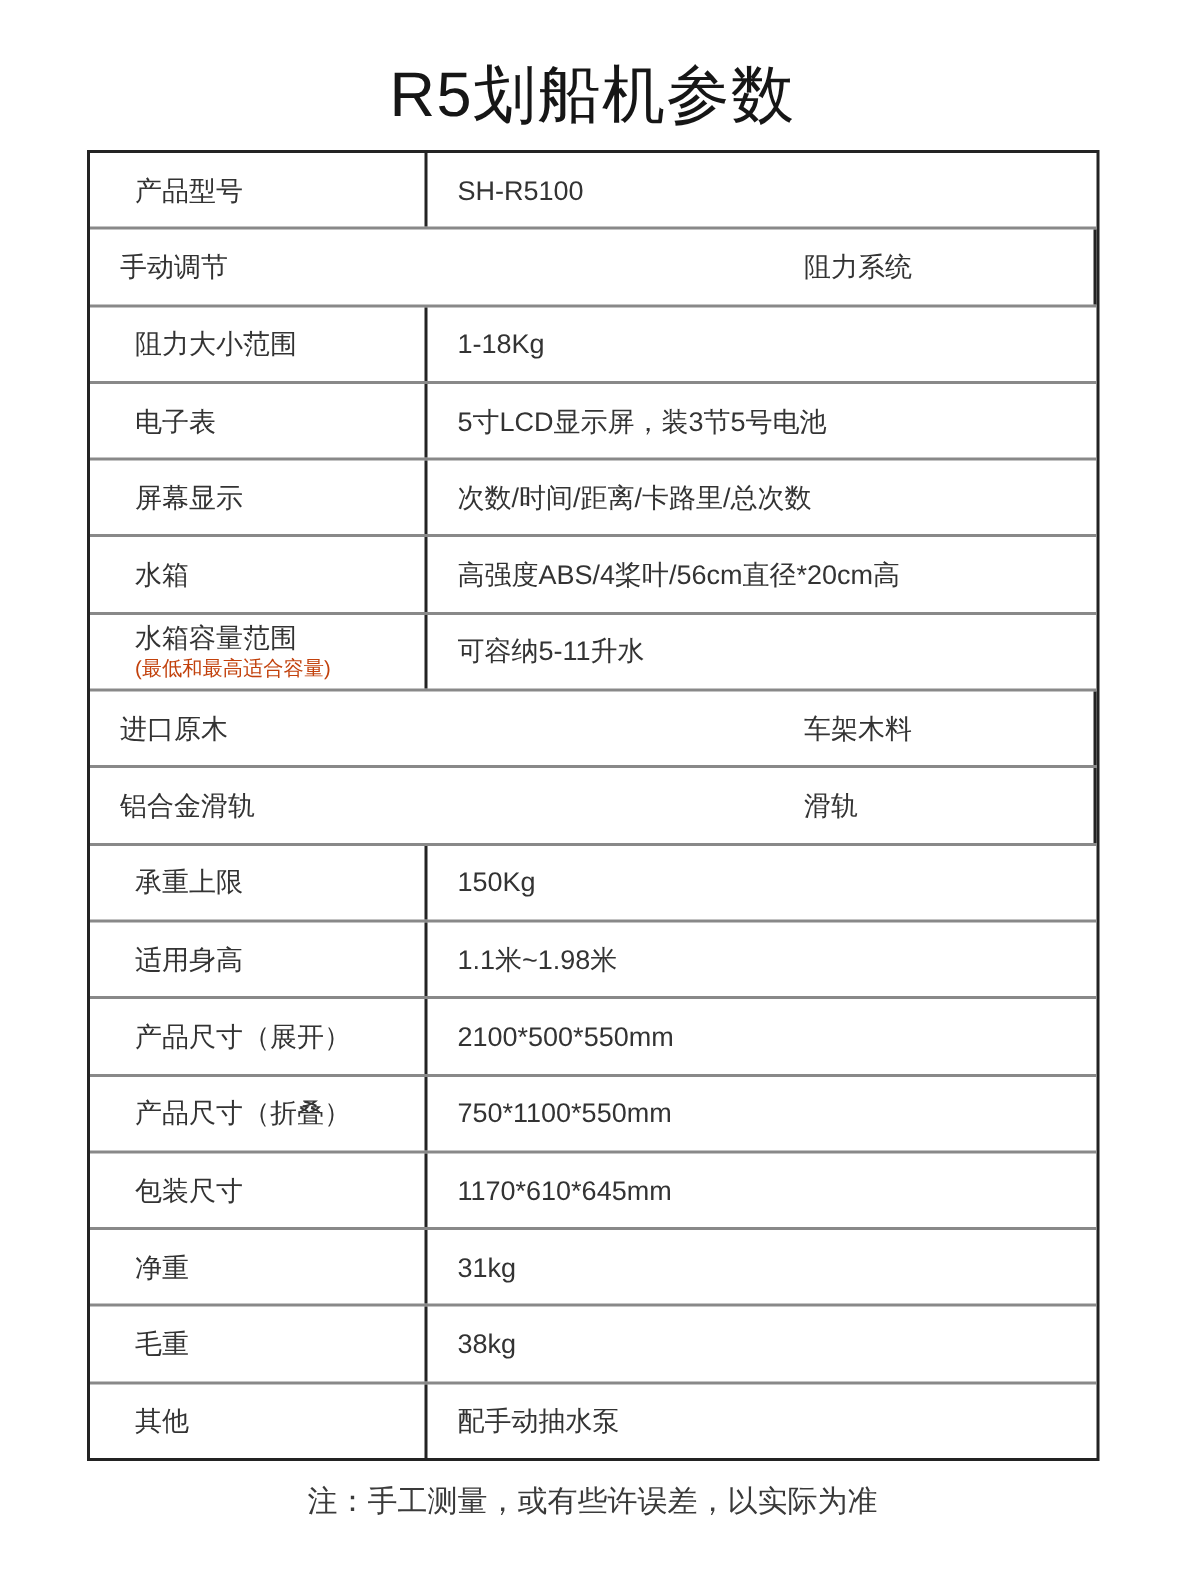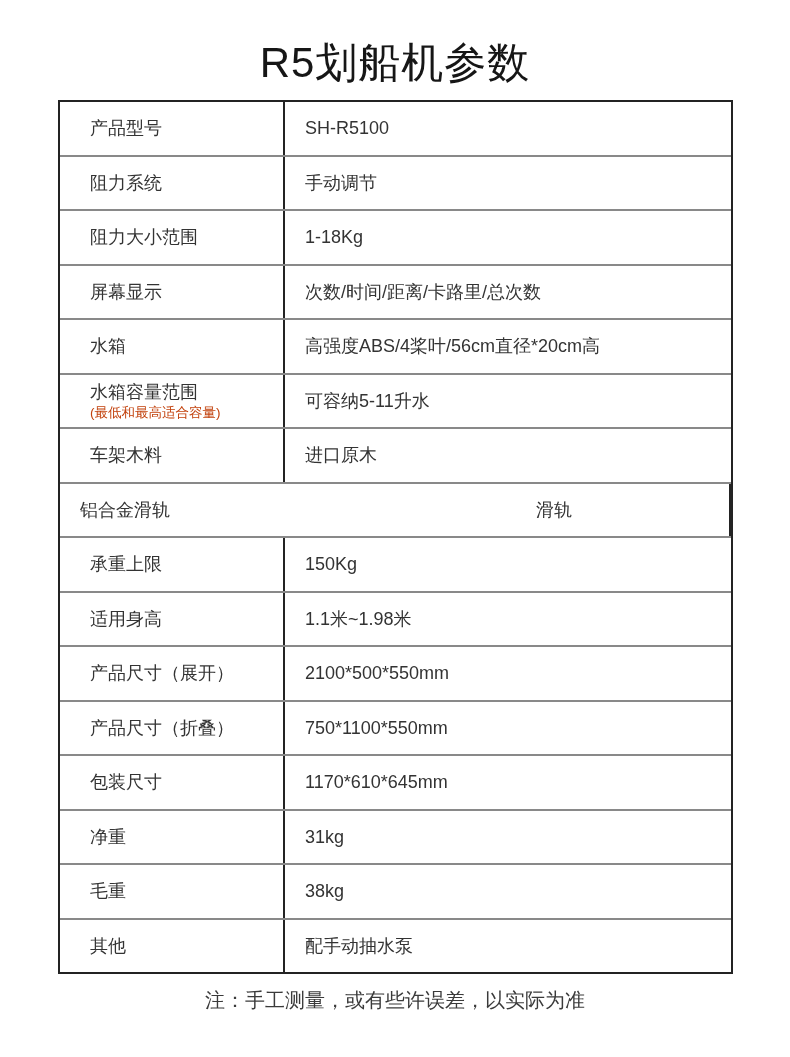--- a/index.html
+++ b/index.html
@@ -96,33 +96,41 @@
 <div class="spec-table" id="spec-table">
     <div class="spec-row">
       <div class="cell cell-label">
         <span class="label-text">产品型号</span>
       </div>
       <div class="cell cell-value">
         <span class="value-text">SH-R5100</span>
       </div>
     </div>
     <div class="spec-row">
+      <div class="cell cell-value">
+        <span class="value-text">手动调节</span>
+      </div>
       <div class="cell cell-label">
         <span class="label-text">阻力系统</span>
       </div>
-      <div class="cell cell-value">
-        <span class="value-text">手动调节</span>
-      </div>
     </div>
     <div class="spec-row">
       <div class="cell cell-label">
         <span class="label-text">阻力大小范围</span>
       </div>
       <div class="cell cell-value">
         <span class="value-text">1-18Kg</span>
+      </div>
+    </div>
+    <div class="spec-row">
+      <div class="cell cell-label">
+        <span class="label-text">电子表</span>
+      </div>
+      <div class="cell cell-value">
+        <span class="value-text">5寸LCD显示屏，装3节5号电池</span>
       </div>
     </div>
     <div class="spec-row">
       <div class="cell cell-label">
         <span class="label-text">屏幕显示</span>
       </div>
       <div class="cell cell-value">
         <span class="value-text">次数/时间/距离/卡路里/总次数</span>
       </div>
     </div>
@@ -137,26 +145,26 @@
     <div class="spec-row">
       <div class="cell cell-label">
         <span class="label-text">水箱容量范围</span>
         <span class="sublabel-text">(最低和最高适合容量)</span>
       </div>
       <div class="cell cell-value">
         <span class="value-text">可容纳5-11升水</span>
       </div>
     </div>
     <div class="spec-row">
+      <div class="cell cell-value">
+        <span class="value-text">进口原木</span>
+      </div>
       <div class="cell cell-label">
         <span class="label-text">车架木料</span>
       </div>
-      <div class="cell cell-value">
-        <span class="value-text">进口原木</span>
-      </div>
     </div>
     <div class="spec-row">
       <div class="cell cell-value">
         <span class="value-text">铝合金滑轨</span>
       </div>
       <div class="cell cell-label">
         <span class="label-text">滑轨</span>
       </div>
     </div>
     <div class="spec-row">

